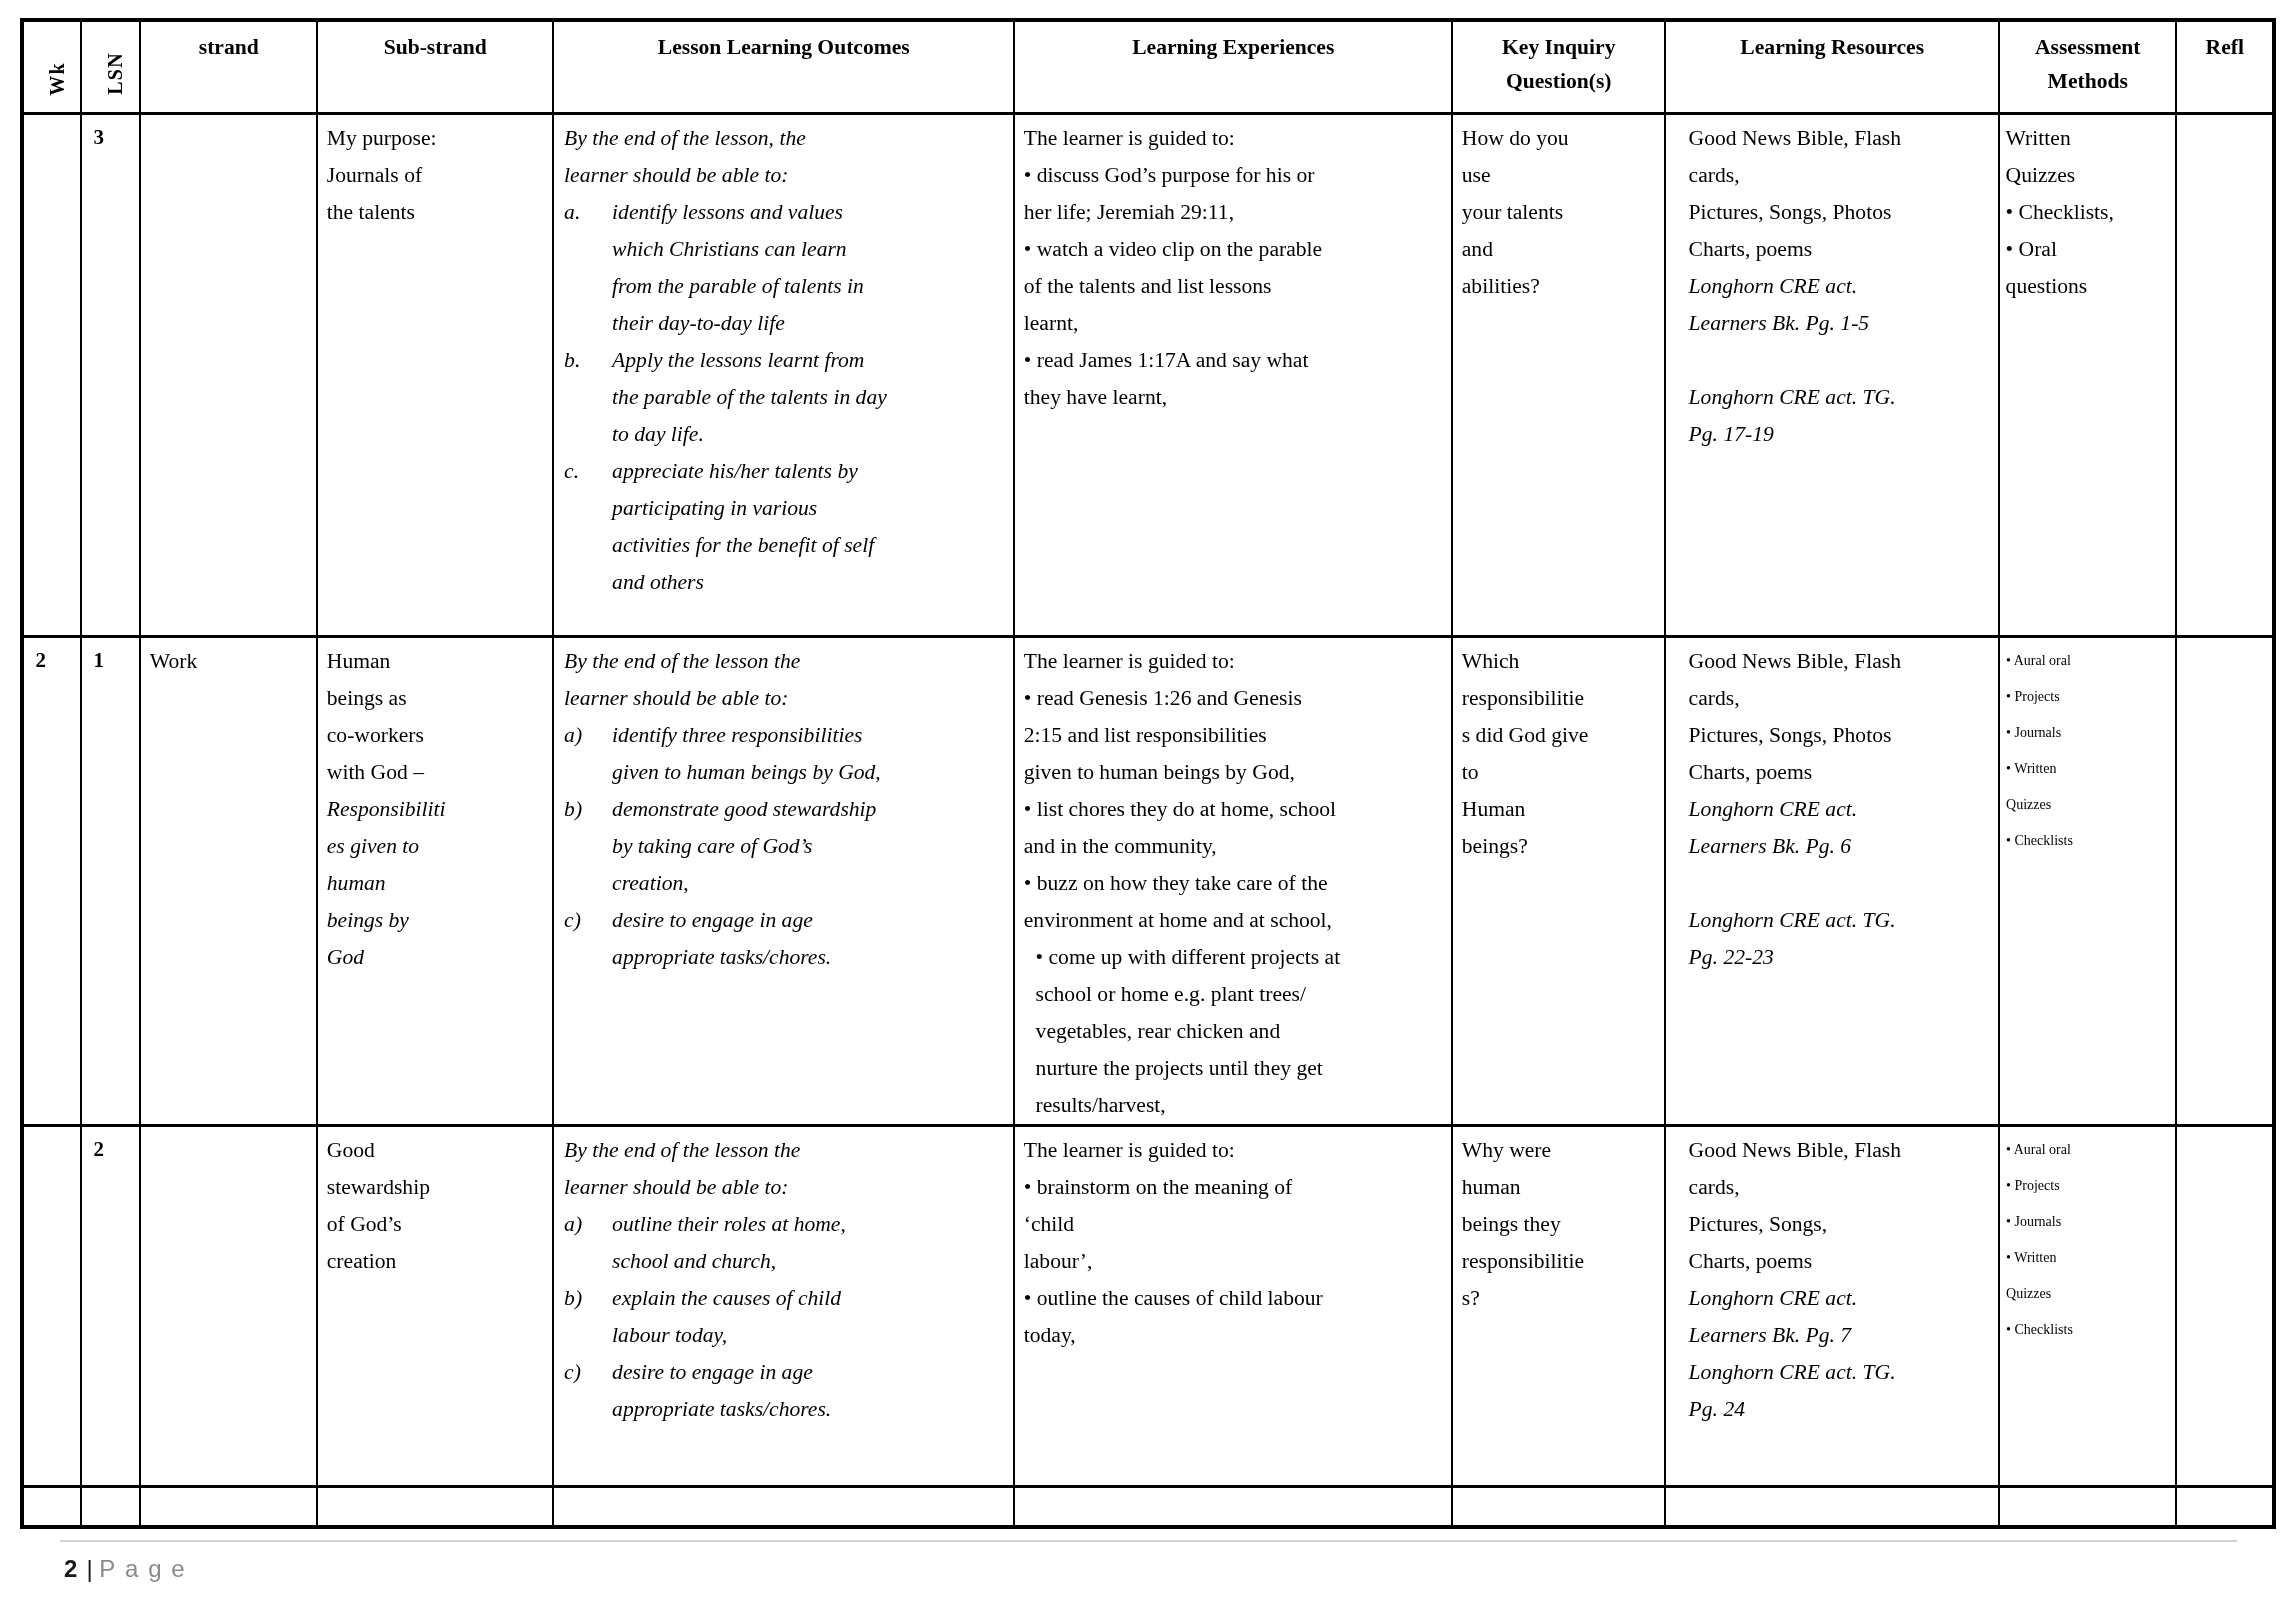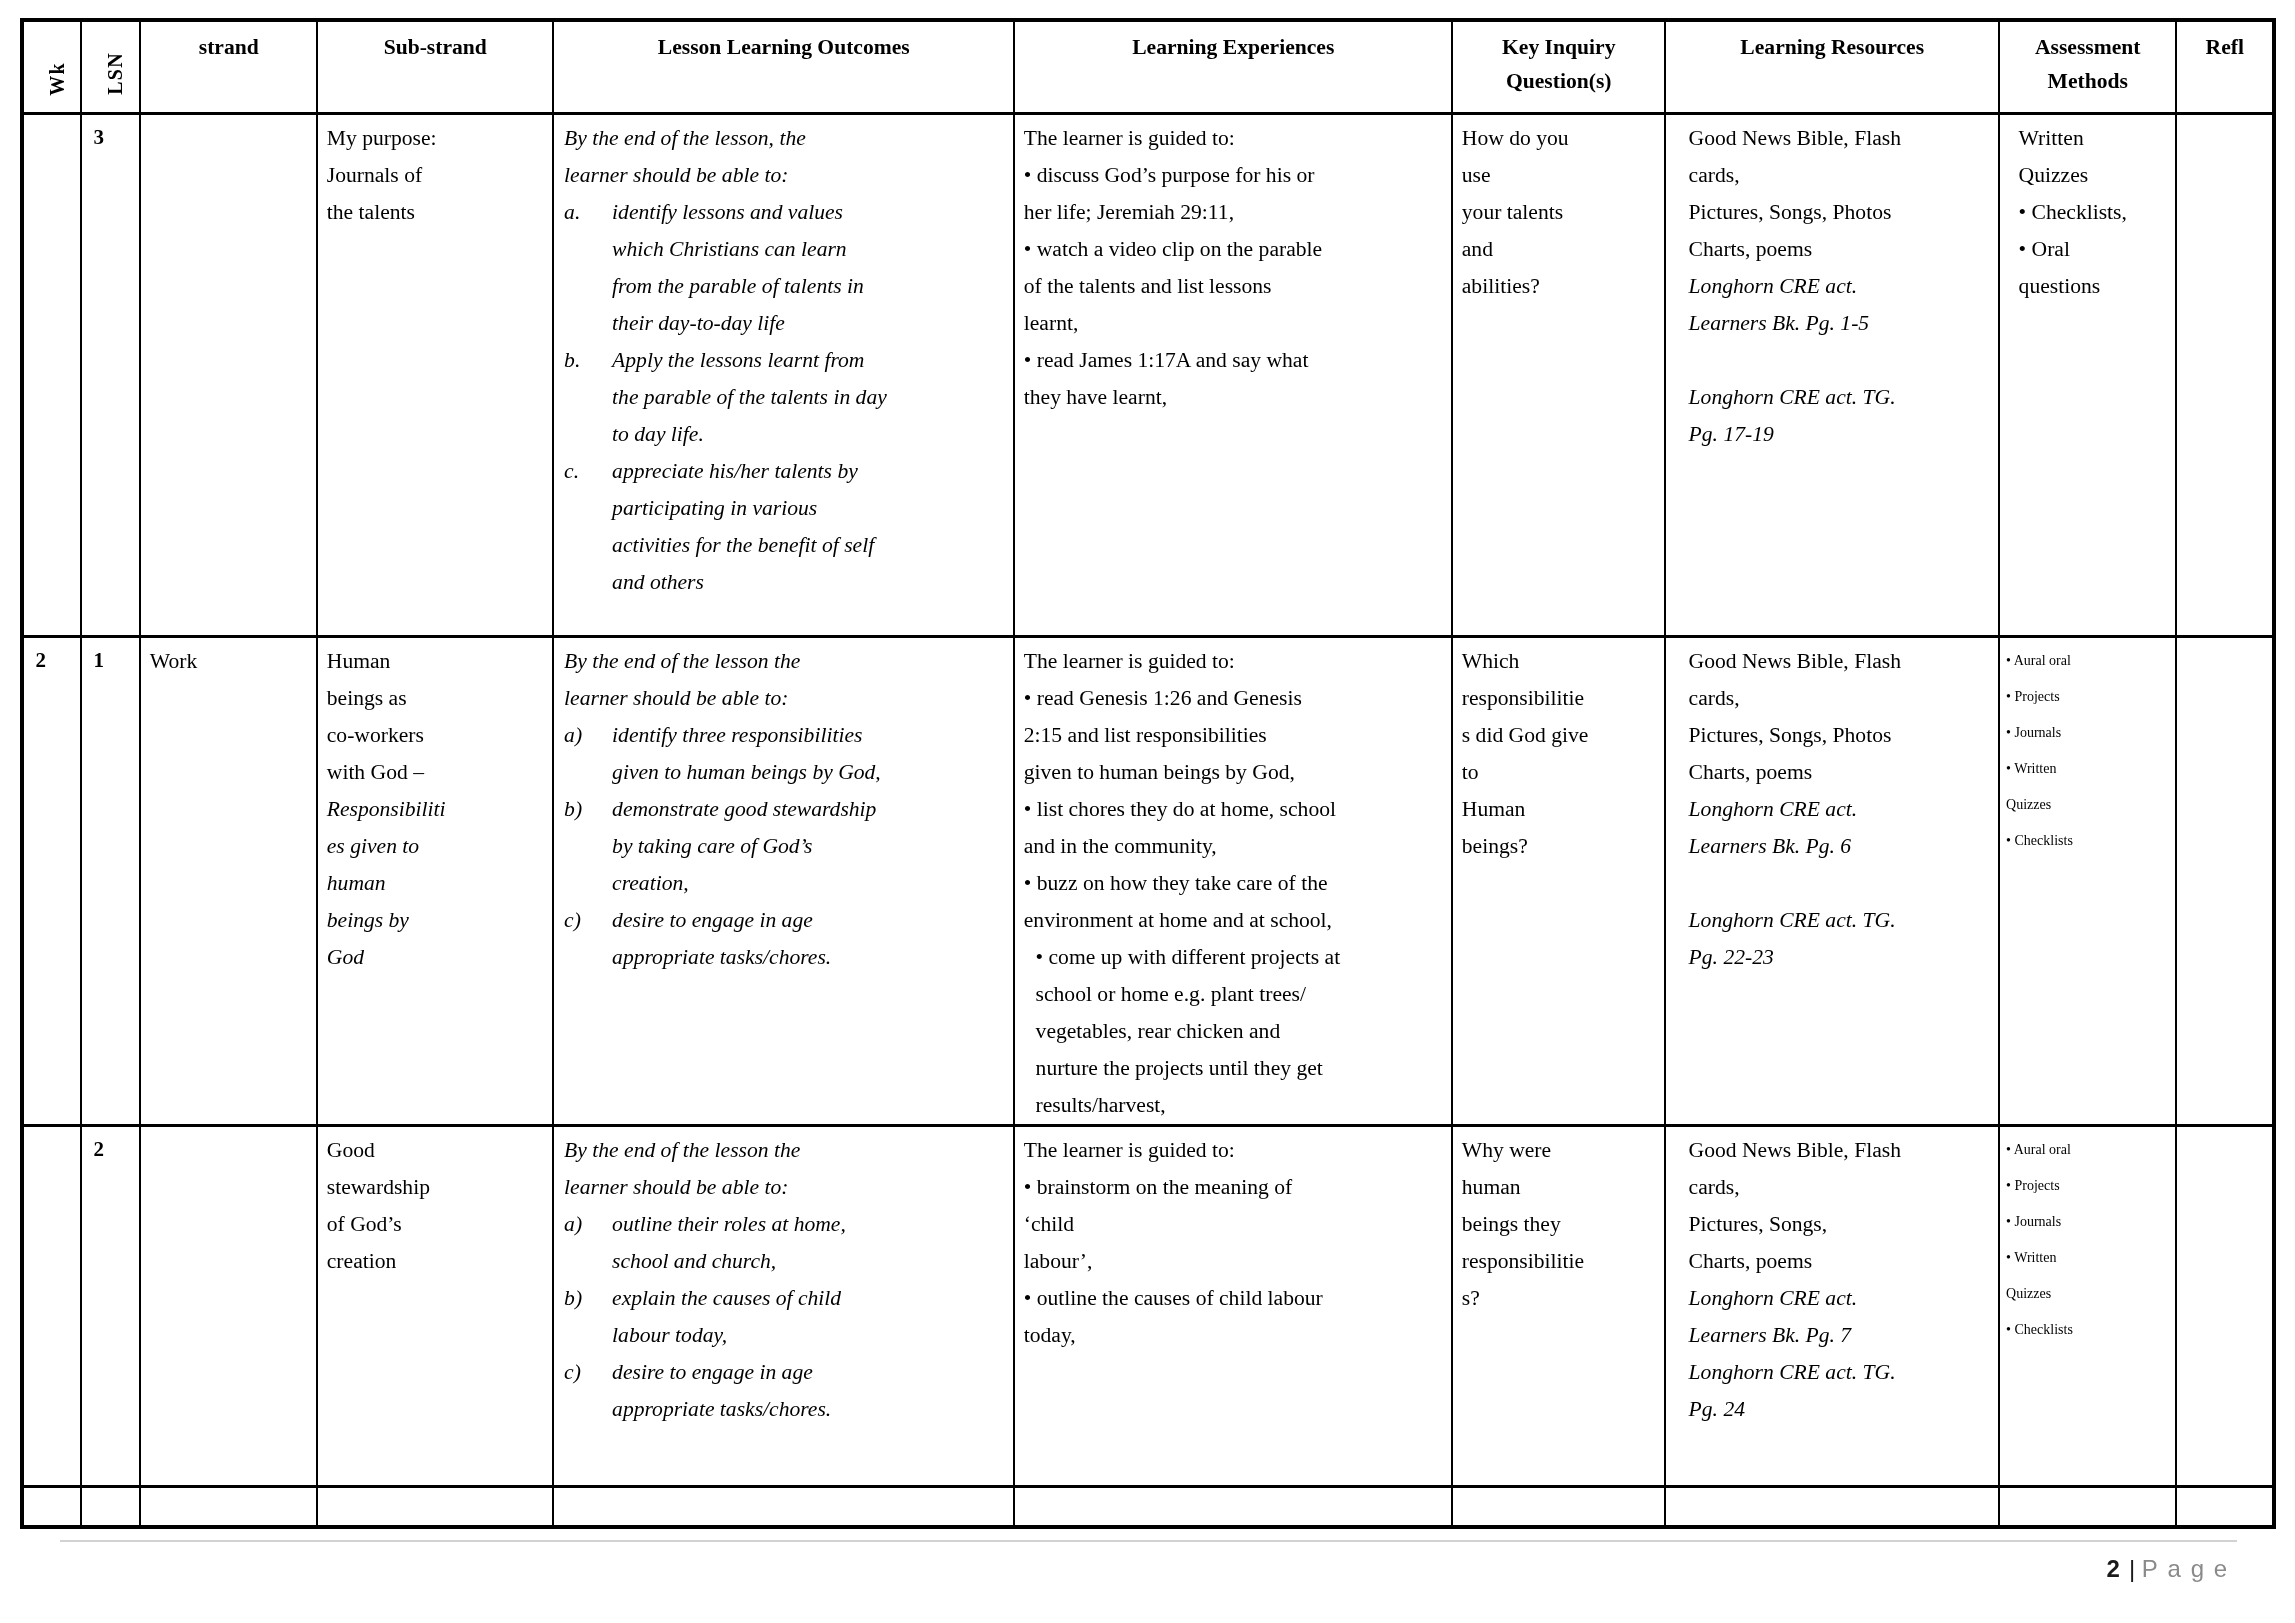--- a/index.html
+++ b/index.html
@@ -24,29 +24,29 @@
   }
   th.vert{vertical-align:bottom;padding:0 0 6.5px 10.5px;}
   .vtext{
     display:inline-block;writing-mode:vertical-rl;transform:rotate(180deg);
     font-weight:bold;font-size:20px;letter-spacing:1.3px;
   }
   td{font-size:21.6px;line-height:37px;}
   td.num{font-weight:bold;font-size:21px;padding-top:3.9px;padding-left:11.8px;}
   td.outc{padding-left:10.5px;font-style:italic;}
   td.res{padding-left:23px;}
-  td.assess1{padding-left:19px;}
+  td.assess1{padding-left:6px;}
   td.sm{padding-left:6.5px;}
   td.sm .ln{font-size:14px;line-height:36px;}
   .ln{white-space:nowrap;}
   .ln.it{font-style:italic;}
   .ln.ct{padding-left:48px;}
   .ln.nd{padding-left:11.8px;}
   .mk{display:inline-block;width:48px;}
-  .footer{margin:10.5px 58px 0 60px;text-align:right;}
+  .footer{margin:10.5px 58px 0 60px;}
   .footer-rule{border-top:2px solid #d2d2d2;height:0;}
   .footer-text{margin-top:13px;margin-left:3.9px;font-family:"Liberation Sans","DejaVu Sans",sans-serif;font-size:24px;}
   .pg-num{font-weight:bold;color:#1a1a1a;}
   .pg-bar{color:#1a1a1a;font-weight:400;padding:0 6.5px 0 9.2px;}
   .pg-label{color:#8a8a8a;letter-spacing:9.8px;}
 </style>
 </head>
 <body>
 
 <table class="scheme">

